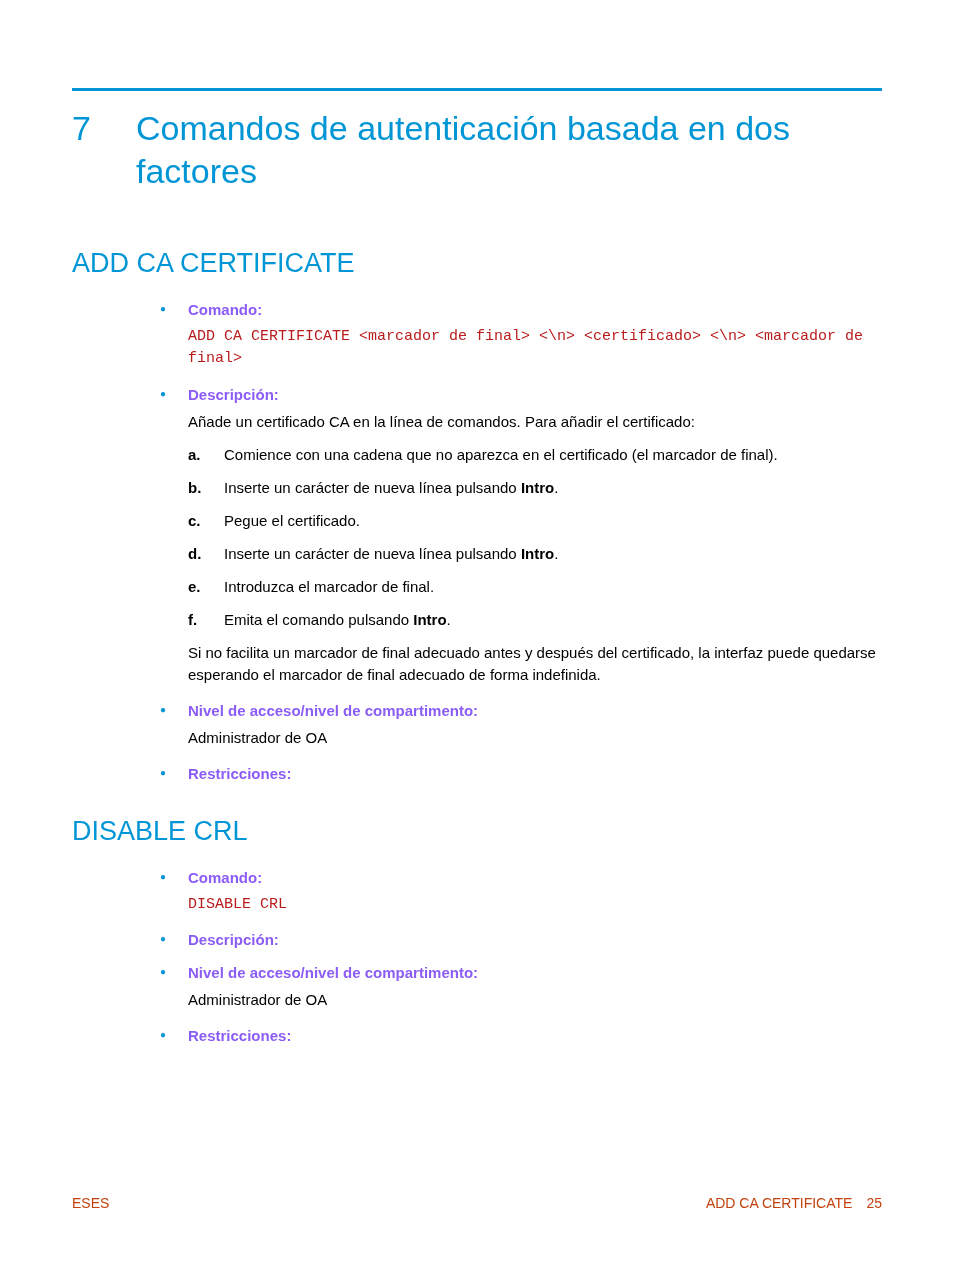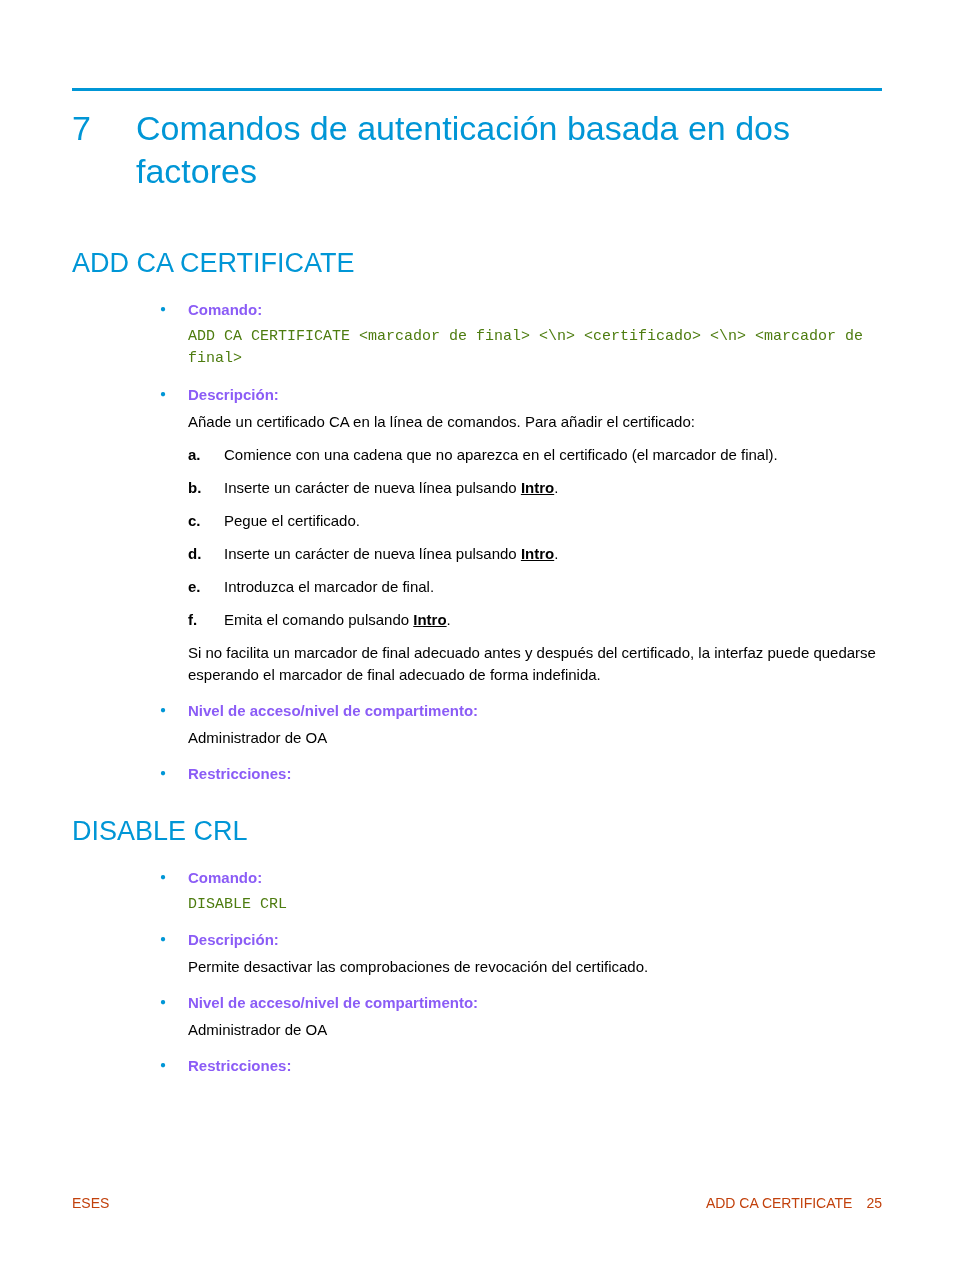--- a/index.html
+++ b/index.html
@@ -58,21 +58,21 @@
     font-size: 10px;
   }
   .label {
     font-weight: 700;
     font-size: 15px;
     color: #8b5cf6;
   }
   .mono {
     font-family: "Courier New", monospace;
     font-size: 15px;
-    color: #4d7c0f;
+    color: #b91c1c;
     line-height: 1.45;
     margin-top: 8px;
     word-wrap: break-word;
   }
   .body-text {
     font-size: 15px;
     color: #000;
     line-height: 1.45;
     margin-top: 8px;
   }
@@ -87,21 +87,21 @@
     margin-bottom: 12px;
     font-size: 15px;
     line-height: 1.4;
   }
   ol.lettered > li .letter {
     position: absolute;
     left: 0;
     top: 0;
     font-weight: 700;
   }
-  .bold-inline { font-weight: 700; text-decoration: underline; }
+  .bold-inline { font-weight: 700; }
   ul.subbullets {
     margin-top: 10px;
   }
   ul.subbullets > li {
     position: relative;
     padding-left: 34px;
     margin-bottom: 12px;
     font-size: 15px;
     line-height: 1.4;
   }
@@ -172,21 +172,20 @@
 
   <div class="section-heading">DISABLE CRL</div>
   <div class="content-block">
     <ul class="bullets">
       <li>
         <div class="label">Comando:</div>
         <div class="mono">DISABLE CRL</div>
       </li>
       <li>
         <div class="label">Descripción:</div>
-        <div class="body-text">Permite desactivar las comprobaciones de revocación del certificado.</div>
       </li>
       <li>
         <div class="label">Nivel de acceso/nivel de compartimento:</div>
         <div class="body-text">Administrador de OA</div>
       </li>
       <li>
         <div class="label">Restricciones:</div>
       </li>
     </ul>
   </div>

